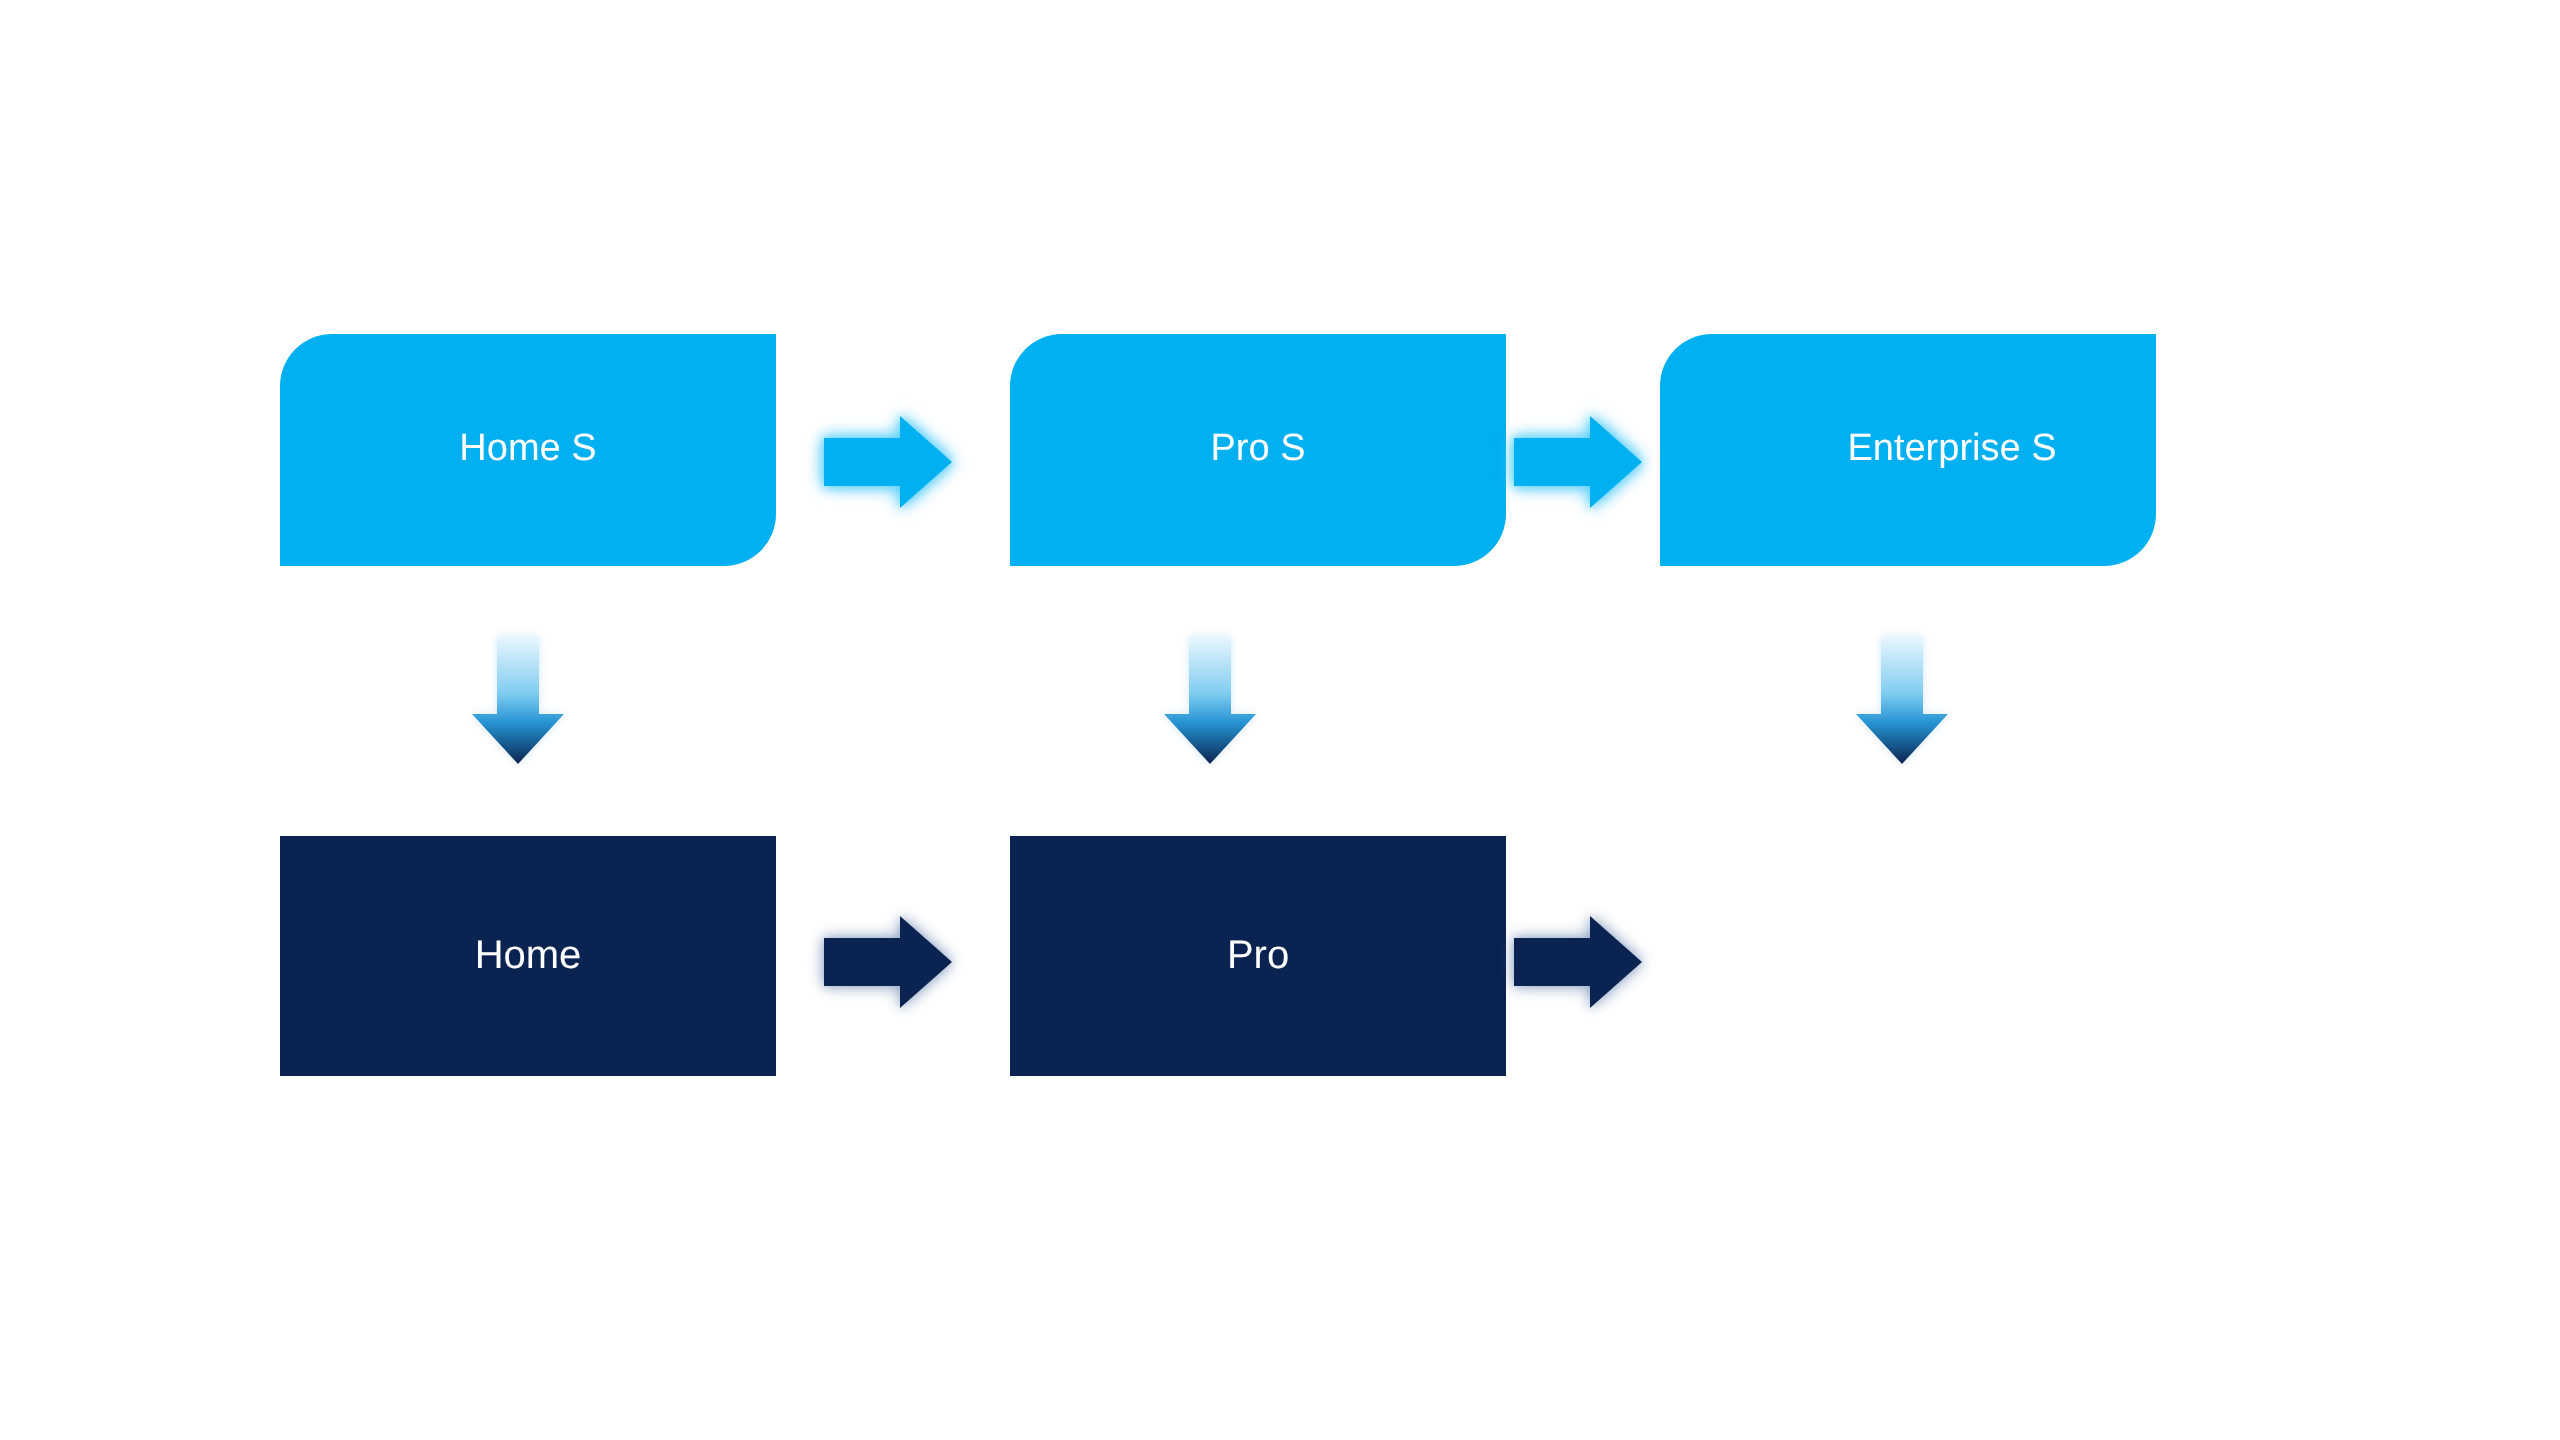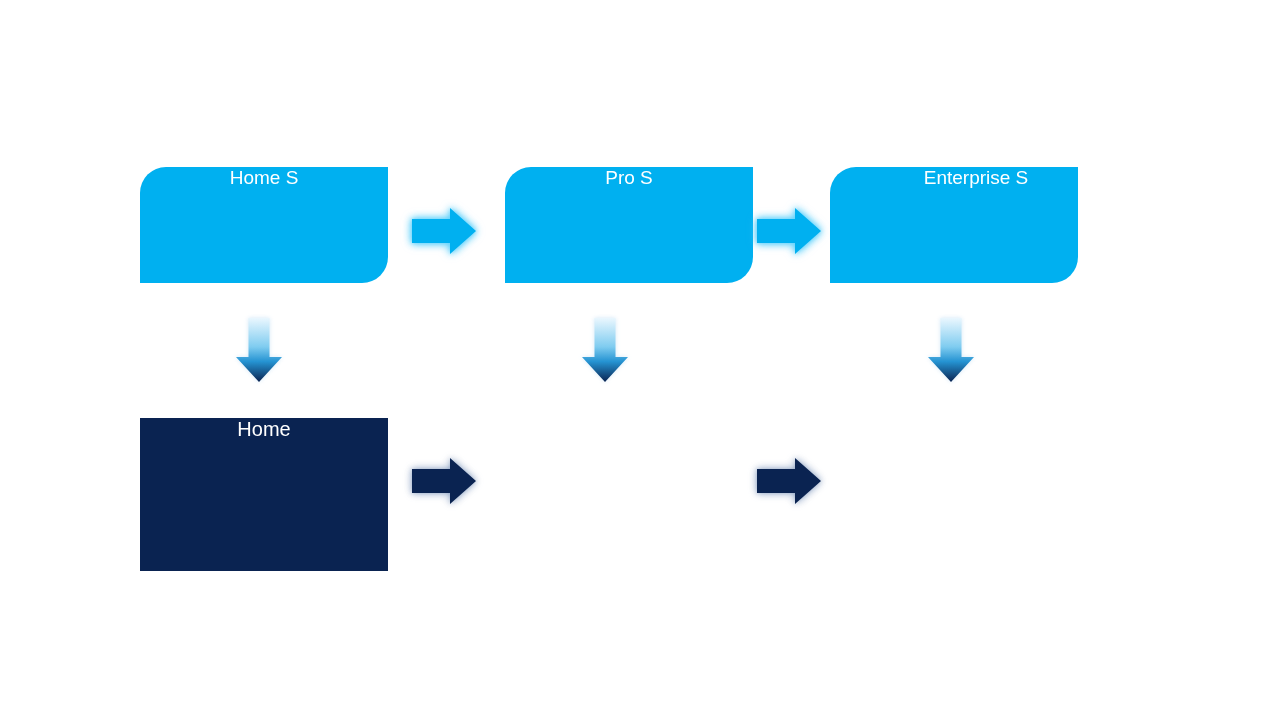--- a/index.html
+++ b/index.html
@@ -8,34 +8,35 @@
     width: 1280px;
     height: 720px;
     background: #ffffff;
     overflow: hidden;
     font-family: "Liberation Sans", sans-serif;
   }
   .box {
     position: absolute;
     width: 248px;
     display: flex;
+    align-items: center;
     justify-content: center;
     color: var(--text-color, #ffffff);
     text-align: center;
     box-sizing: border-box;
   }
   .box.light {
     height: 116px;
     top: 167px;
     background: var(--light-blue, #00b0f0);
     border-radius: 26px 0 26px 0;
     font-size: 19px;
   }
   .box.dark {
-    height: 153px;
+    height: 120px;
     top: 418px;
     background: var(--dark-navy, #0a2351);
     font-size: 20px;
   }
   .col1 { left: 140px; }
   .col2 { left: 505px; }
   .col3 { left: 830px; padding-left: 44px; }
 
   .arrow { position: absolute; }
   .arrow-right { width: 64px; height: 46px; }
@@ -73,20 +74,23 @@
   <div class="box light col2">
     <span>Pro S</span>
   </div>
   <div class="box light col3">
     <span>Enterprise S</span>
   </div>
 
   <div class="box dark col1">
     <span>Home</span>
   </div>
+  <div class="box dark col2">
+    <span>Pro</span>
+  </div>
 
   <svg class="arrow arrow-right light-arrow gap1" viewBox="0 0 64 46">
     <path d="M0 11 H38 V0 L64 23 L38 46 V35 H0 Z" style="fill: var(--light-blue, #00b0f0);"></path>
   </svg>
   <svg class="arrow arrow-right light-arrow gap2" viewBox="0 0 64 46">
     <path d="M0 11 H38 V0 L64 23 L38 46 V35 H0 Z" style="fill: var(--light-blue, #00b0f0);"></path>
   </svg>
 
   <svg class="arrow arrow-right dark-arrow gap1" viewBox="0 0 64 46">
     <path d="M0 11 H38 V0 L64 23 L38 46 V35 H0 Z" style="fill: var(--dark-navy, #0a2351);"></path>

